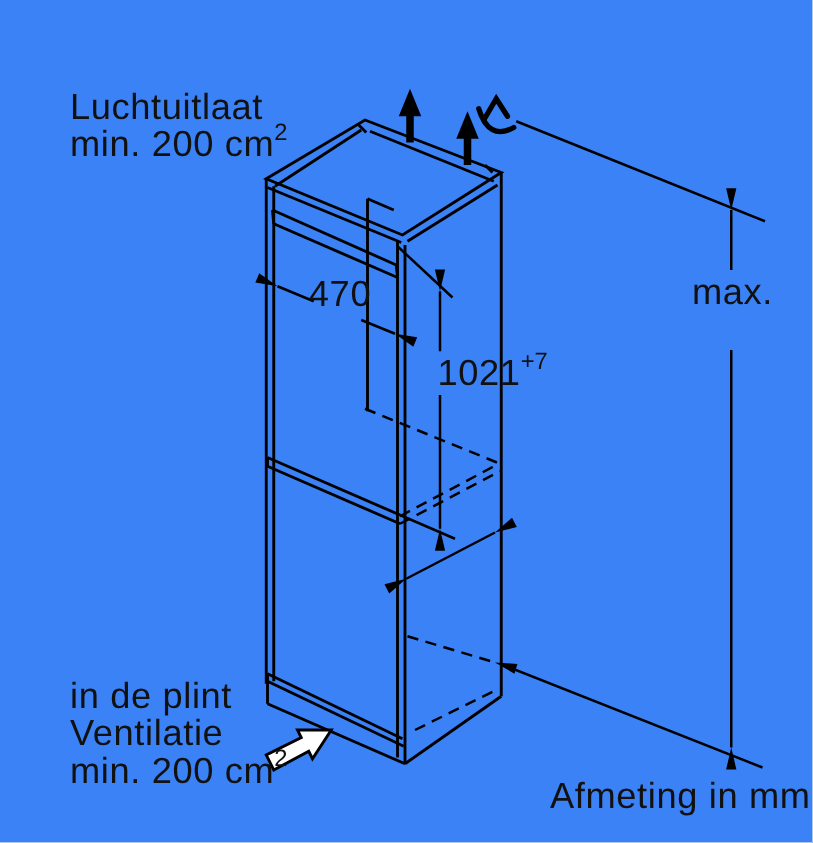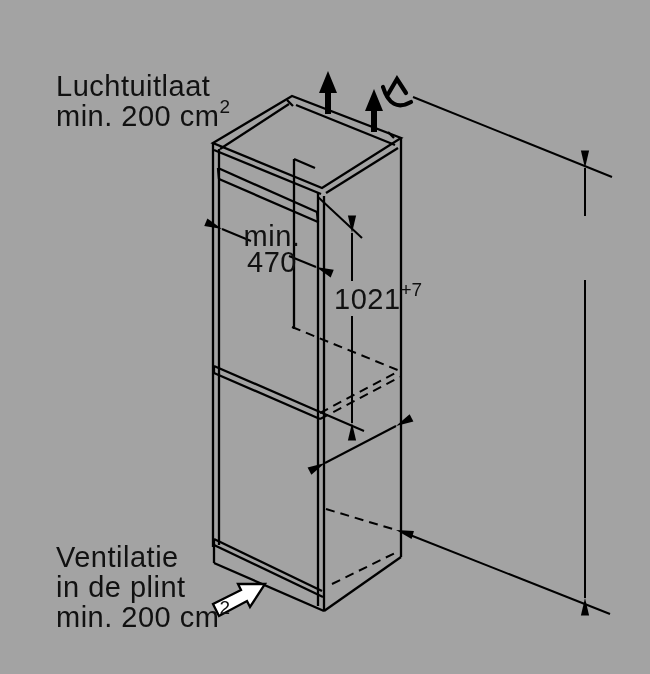--- a/index.html
+++ b/index.html
@@ -1,17 +1,17 @@
 <!DOCTYPE html>
 <html><head>
 <meta charset="utf-8">
 <style>
   html,body{margin:0;padding:0;background:#ffffff;}
   #stage{
-    position:relative;width:650px;height:674px;background:#a3a3a3;
+    position:relative;width:650px;height:674px;background:#3b82f6;
     font-family:"Liberation Sans",sans-serif;overflow:hidden;
   }
   #stage svg{position:absolute;left:0;top:0;}
   .lbl{
     position:absolute;color:#111;font-size:29px;line-height:30px;
     white-space:nowrap;letter-spacing:0.5px;
   }
   .lbl sup{font-size:19px;line-height:0;position:relative;top:-2px;letter-spacing:0;}
   .center{text-align:center;}
   .lh26{line-height:26px;}
@@ -113,34 +113,37 @@
       <line x1="585" y1="280" x2="585" y2="598" marker-end="url(#arrow)"></line>
     </g>
   </svg>
 
   <div class="lbl" style="left:56px;top:71px">
     <div><span>Luchtuitlaat</span></div>
     <div><span>min. 200 cm</span><sup>2</sup></div>
   </div>
 
   <div class="lbl center lh26" style="left:226px;top:223px;width:92px">
-    <div>min.</div>
     <div>470</div>
   </div>
 
-  <div class="lbl" style="left:334px;top:284px">
+  <div class="lbl" style="left:350px;top:284px">
     <span>1021</span><sup>+7</sup>
   </div>
 
   <div class="lbl center lh28" style="left:543px;top:220px;width:86px">
+    <div>max.</div>
   </div>
 
   <div class="lbl" style="left:358px;top:437px">
   </div>
 
   <div class="lbl" style="left:56px;top:542px">
+    <div>in de plint</div>
     <div>Ventilatie</div>
-    <div>in de plint</div>
     <div><span>min. 200 cm</span><sup>2</sup></div>
   </div>
 
+  <div class="lbl" style="left:440px;top:622px">
+    <span>Afmeting in mm</span>
+  </div>
 
 </div>
 
 </body></html>

